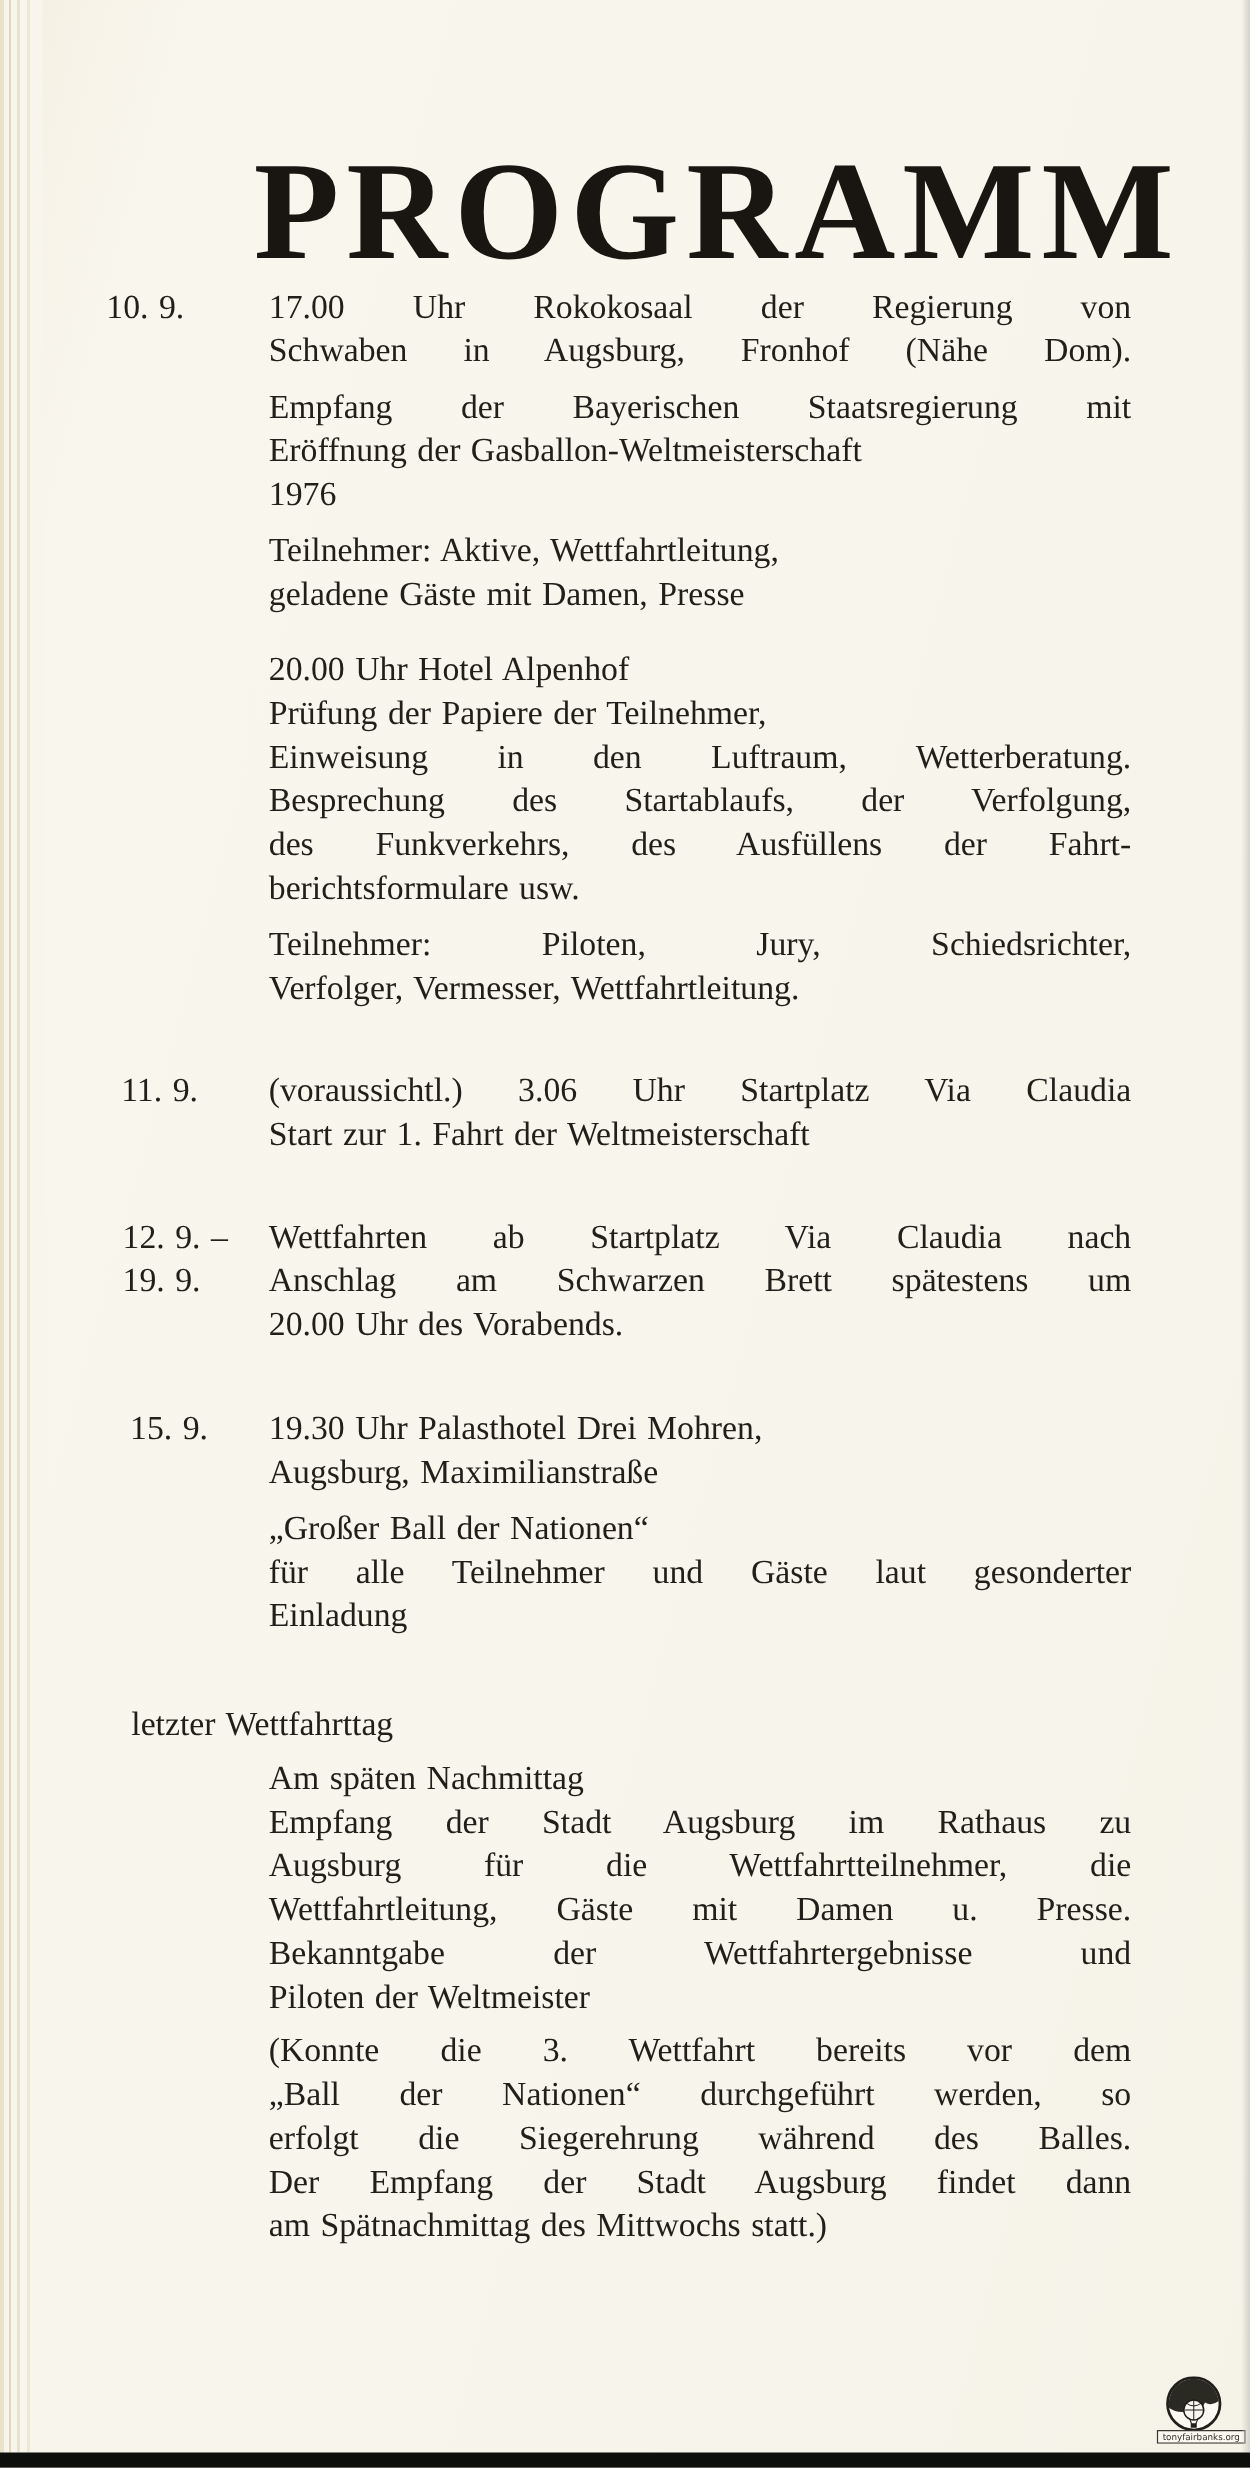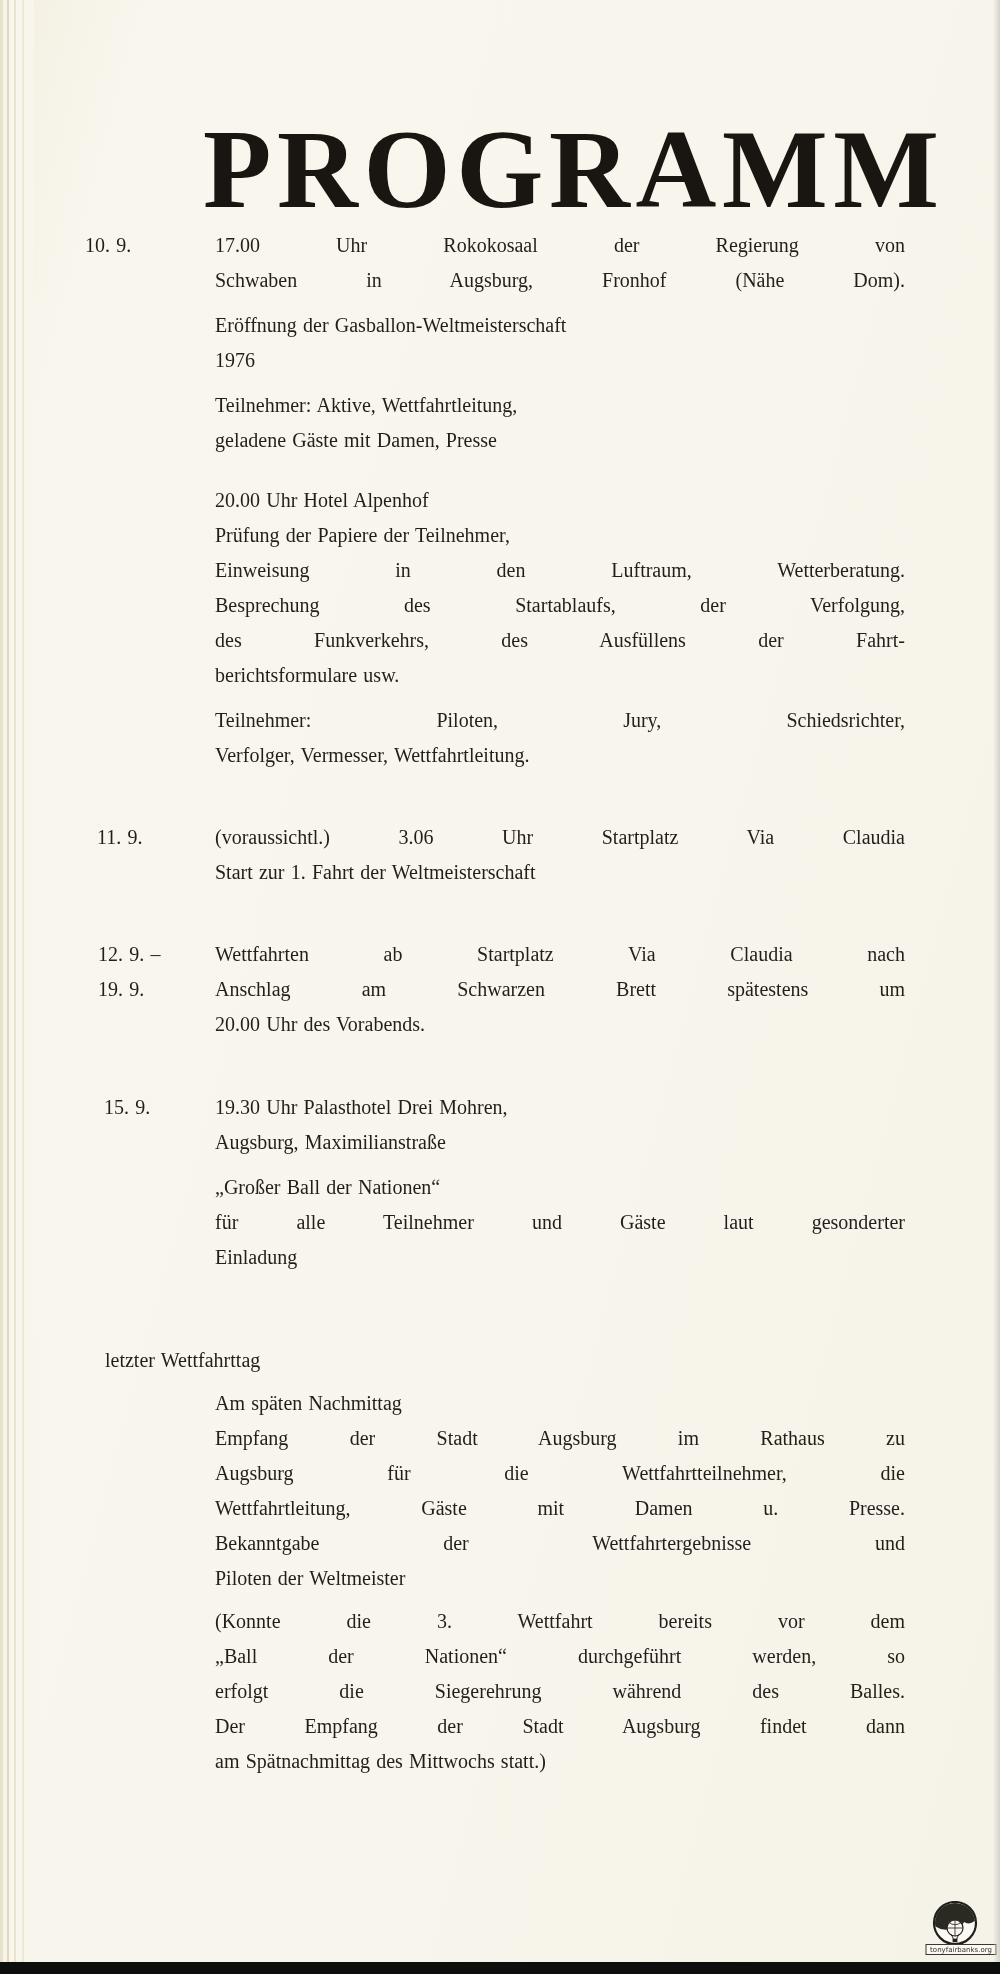--- a/index.html
+++ b/index.html
@@ -29,37 +29,37 @@
   }
   .page-title{
     position:absolute;left:203px;top:38px;
     font-size:112px;line-height:1;
     letter-spacing:0.05em;
     color:#191511;
     white-space:nowrap;
   }
   .content{
     position:absolute;left:215px;top:0;width:690px;
-    font-size:20px;line-height:35px;
+    font-size:27px;line-height:35px;
   }
   .line{word-spacing:0.06em;}
   .line.j{text-align:justify;text-align-last:justify;}
   .entry{position:relative;}
   .entry-dates{position:absolute;top:0;width:130px;white-space:nowrap;}
   .d0{left:-130px;}
   .d1{left:-118px;}
   .d2{left:-117px;}
   .d3{left:-111px;}
   .para + .para{margin-top:10px;}
   .para.big-gap{margin-top:25px;}
   .e0{margin-top:228px;}
   .e1{margin-top:47px;}
   .e2{margin-top:47px;}
   .e3{margin-top:48px;}
-  .final-section{margin-top:68px;}
+  .final-section{margin-top:52px;}
   .section-heading{margin-left:-110px;word-spacing:0.06em;}
   .final-section .para{margin-top:8px;}
   .watermark-stamp{position:absolute;left:925px;top:1901px;width:72px;height:54px;}
 </style>
 </head>
 <body>
 
 <div class="scan-page">
 
   <div class="page-edge-stack"></div>
@@ -70,20 +70,21 @@
 
     <section class="entry e0">
       <div class="entry-dates d0">
         <div class="line">10. 9.</div>
       </div>
       <div class="para">
         <div class="line j">17.00 Uhr Rokokosaal der Regierung von</div>
         <div class="line j">Schwaben in Augsburg, Fronhof (Nähe Dom).</div>
       </div>
       <div class="para">
+        <div class="line j">Empfang der Bayerischen Staatsregierung mit</div>
         <div class="line">Eröffnung der Gasballon-Weltmeisterschaft</div>
         <div class="line">1976</div>
       </div>
       <div class="para">
         <div class="line">Teilnehmer: Aktive, Wettfahrtleitung,</div>
         <div class="line">geladene Gäste mit Damen, Presse</div>
       </div>
       <div class="para big-gap">
         <div class="line">20.00 Uhr Hotel Alpenhof</div>
         <div class="line">Prüfung der Papiere der Teilnehmer,</div>

